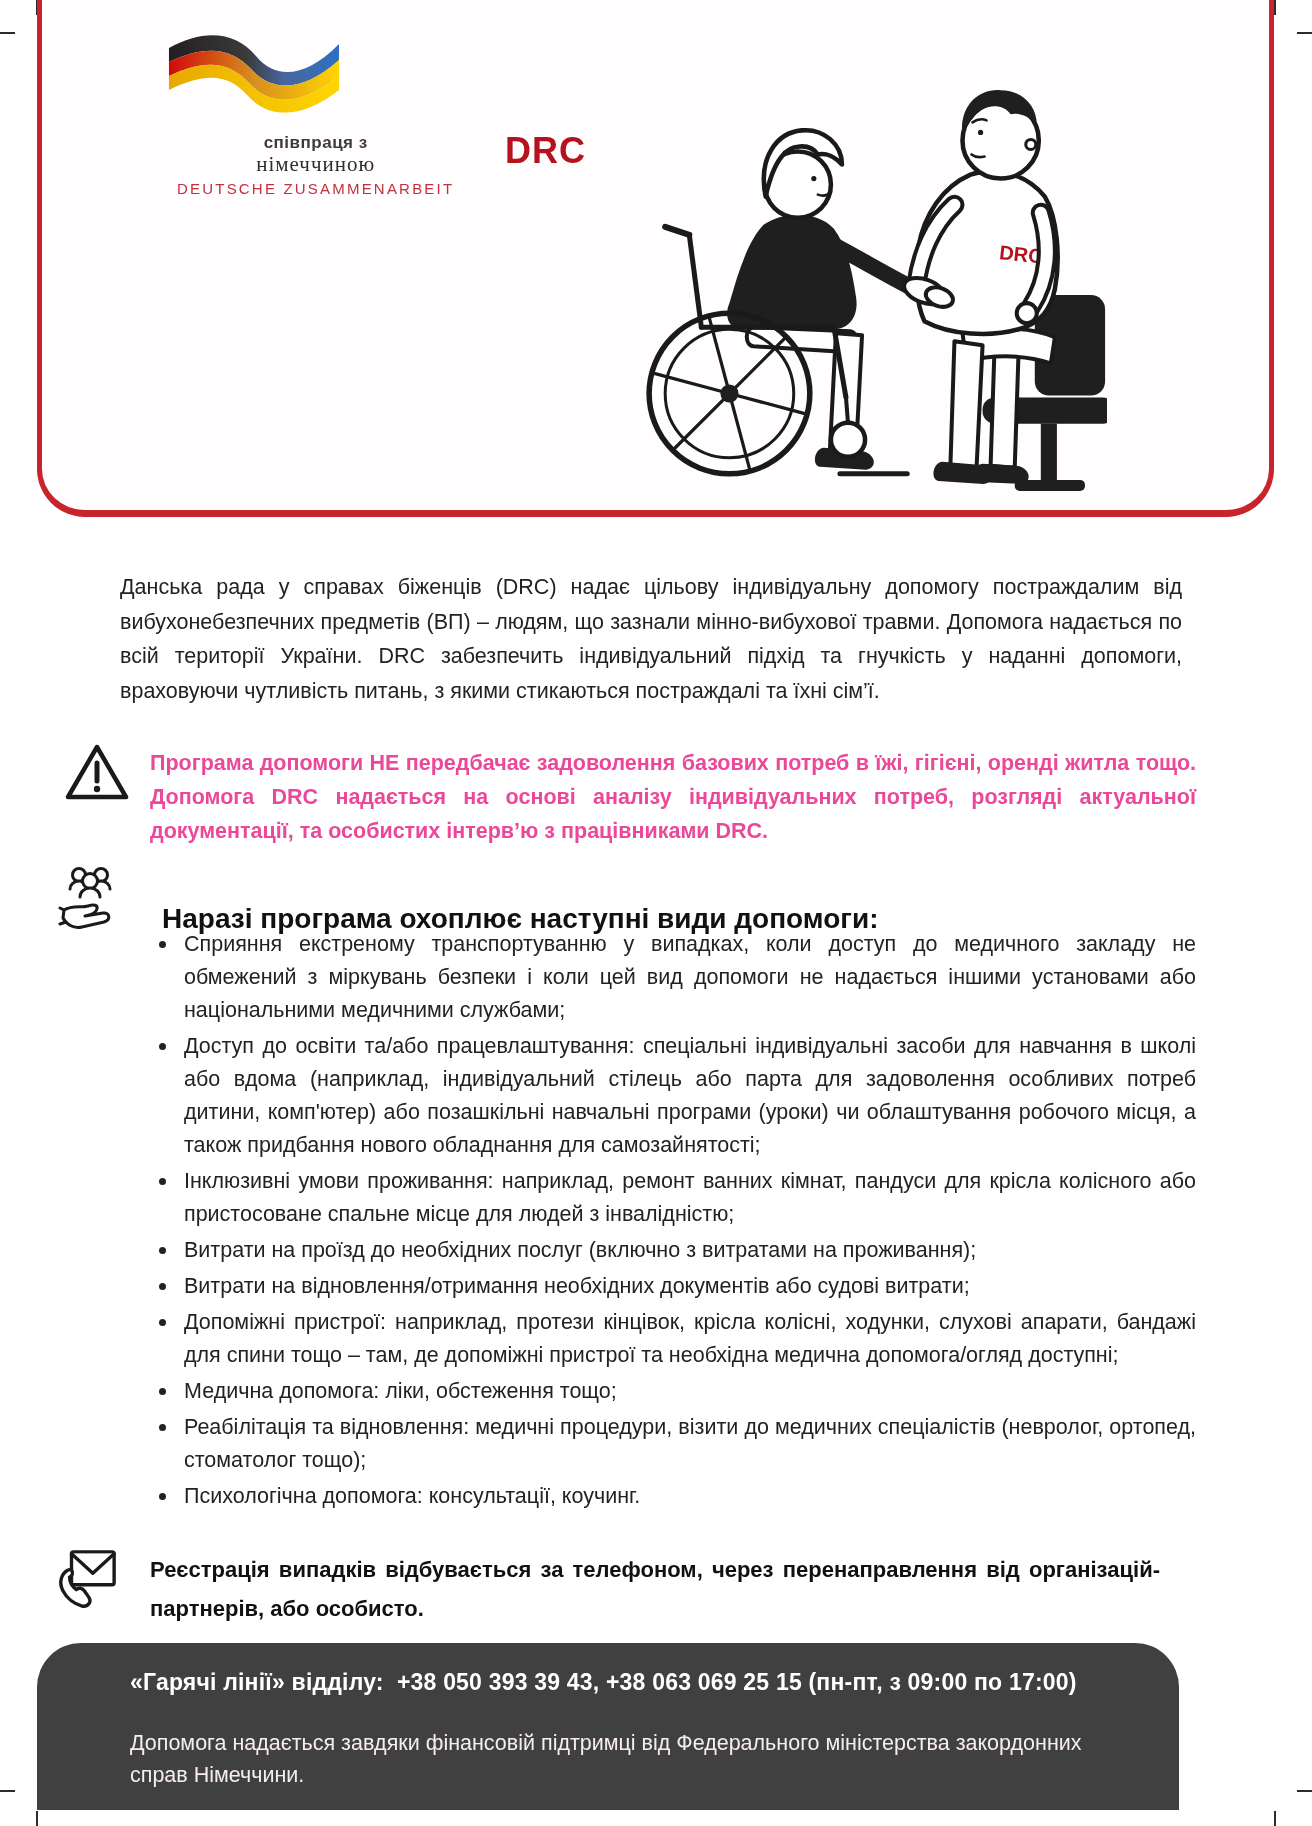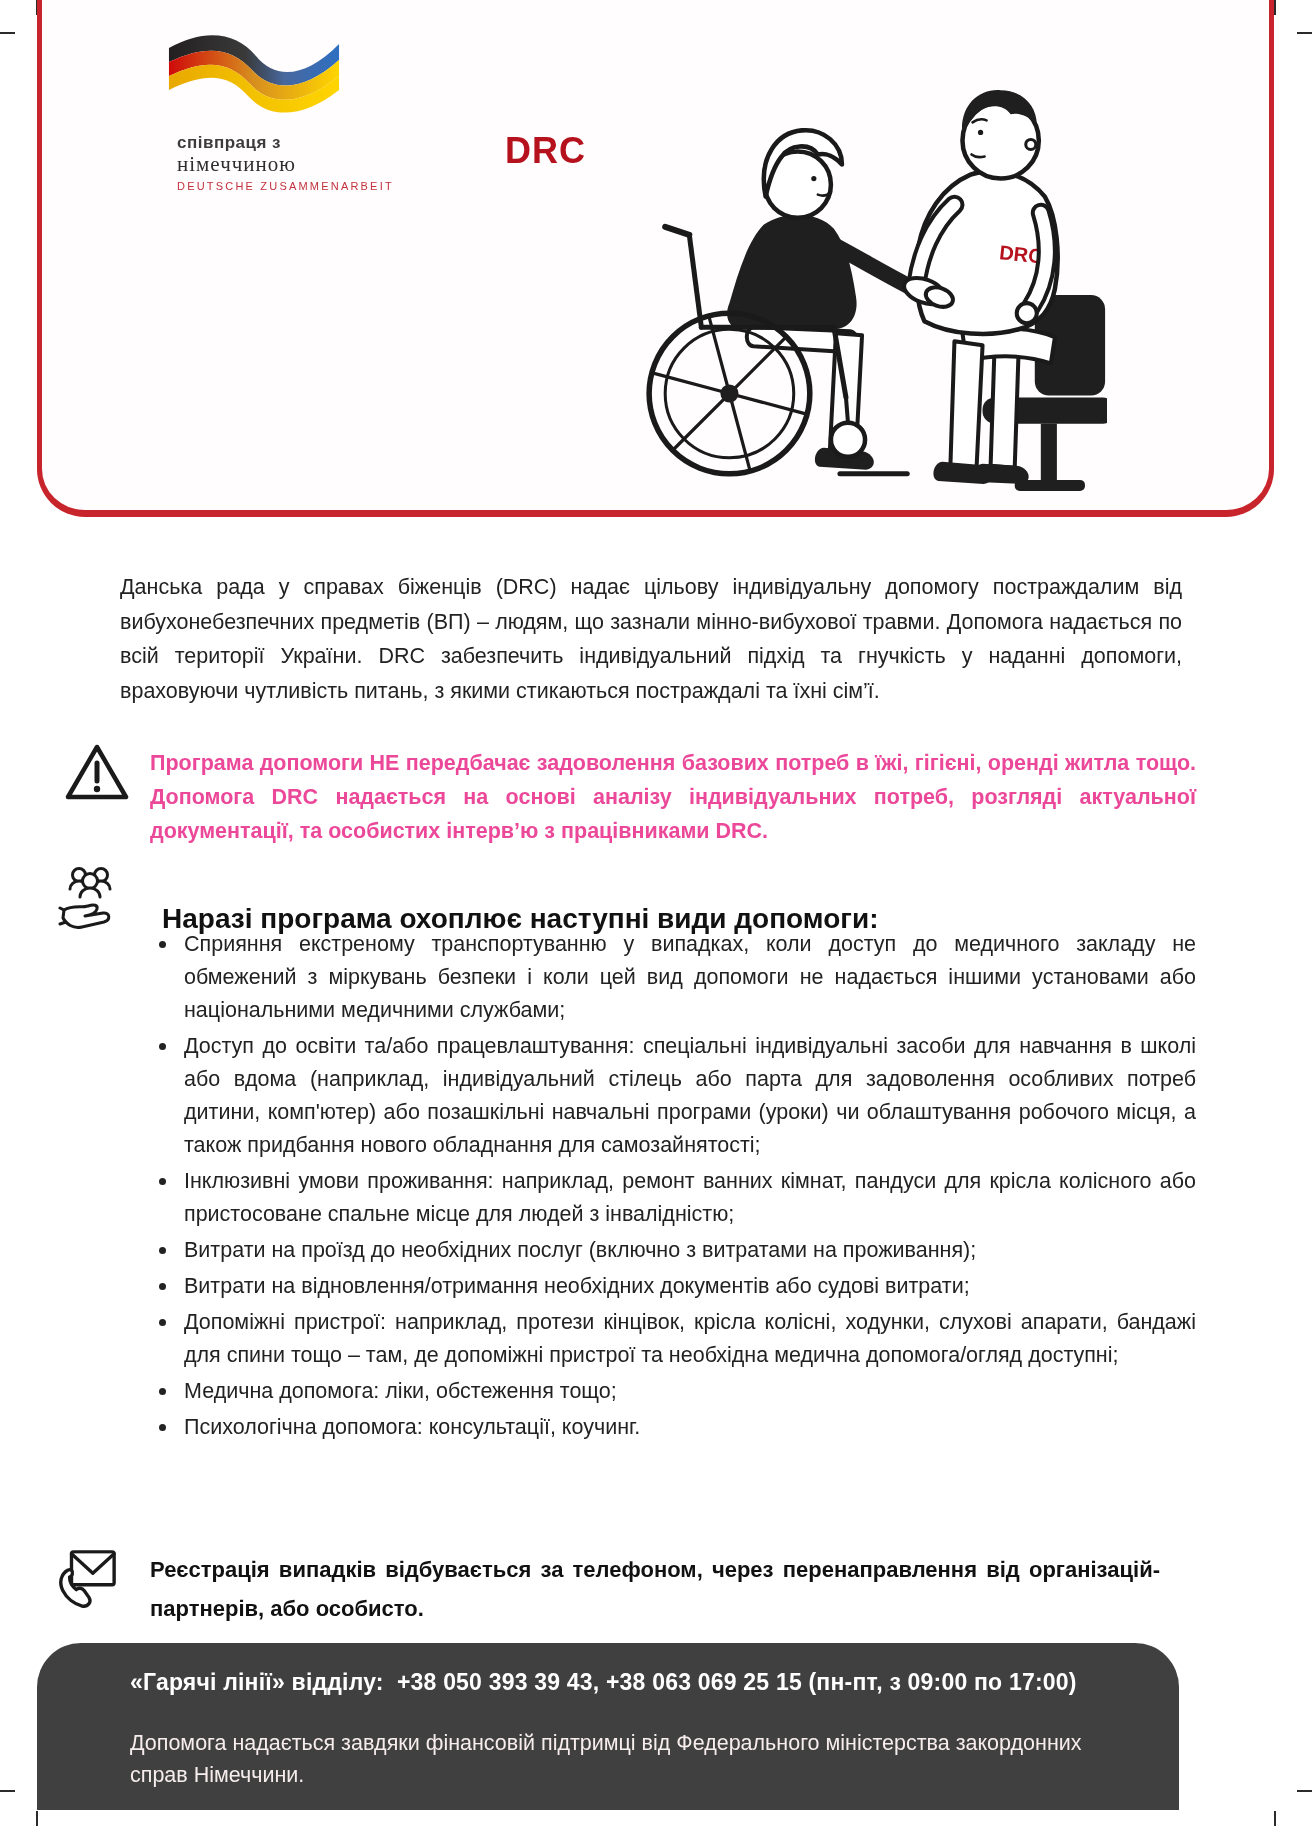--- a/index.html
+++ b/index.html
@@ -12,26 +12,27 @@
   .crop{position:absolute;background:#2b2b2b;}
   .crop.h{width:15px;height:2px;}
   .crop.v{width:2px;height:15px;}
 
   
   .card{
     position:absolute;left:37px;top:0;width:1237px;height:517px;
     box-sizing:border-box;background:#fffdfd;
     border-left:5px solid #c7242b;border-right:5px solid #c7242b;border-bottom:7px solid #c7242b;
     border-radius:0 0 48px 48px;
+    text-align:center;
   }
   .coop-ribbon{position:absolute;left:123px;top:26px;width:178px;height:96px;}
   .coop-text{position:absolute;left:135px;top:134px;line-height:1;}
   .coop-line1{font-size:17px;font-weight:bold;color:#3c3c3c;letter-spacing:.5px;}
   .coop-line2{font-family:"Liberation Serif","DejaVu Serif",serif;font-size:21px;color:#2e2e2e;letter-spacing:1px;margin-top:3px;}
-  .coop-line3{font-size:11px;color:#c2303c;letter-spacing:2.2px;margin-top:6px;}
+  .coop-line3{font-size:15px;color:#c2303c;letter-spacing:2.2px;margin-top:6px;}
   .drc-logo{
     position:absolute;left:463px;top:130px;font-size:36px;font-weight:bold;
     color:#b5121e;letter-spacing:1px;
   }
   .title{
     position:absolute;left:113px;top:196px;width:490px;margin:0;
     font-size:46px;line-height:59px;font-weight:bold;letter-spacing:-0.5px;color:#111;
   }
   .illustration{position:absolute;left:555px;top:44px;width:510px;height:462px;}
 
@@ -212,20 +213,21 @@
   <h2 class="program-heading">Наразі програма охоплює наступні види допомоги:</h2>
 
   <ul class="bullets">
     <li>Сприяння екстреному транспортуванню у випадках, коли доступ до медичного закладу не обмежений з міркувань безпеки і коли цей вид допомоги не надається іншими установами або національними медичними службами;</li>
     <li>Доступ до освіти та/або працевлаштування: спеціальні індивідуальні засоби для навчання в школі або вдома (наприклад, індивідуальний стілець або парта для задоволення особливих потреб дитини, комп'ютер) або позашкільні навчальні програми (уроки) чи облаштування робочого місця, а також придбання нового обладнання для самозайнятості;</li>
     <li>Інклюзивні умови проживання: наприклад, ремонт ванних кімнат, пандуси для крісла колісного або пристосоване спальне місце для людей з інвалідністю;</li>
     <li>Витрати на проїзд до необхідних послуг (включно з витратами на проживання);</li>
     <li>Витрати на відновлення/отримання необхідних документів або судові витрати;</li>
     <li>Допоміжні пристрої: наприклад, протези кінцівок, крісла колісні, ходунки, слухові апарати, бандажі для спини тощо – там, де допоміжні пристрої та необхідна медична допомога/огляд доступні;</li>
     <li>Медична допомога: ліки, обстеження тощо;</li>
+    <li>Реабілітація та відновлення: медичні процедури, візити до медичних спеціалістів (невролог, ортопед, стоматолог тощо);</li>
     <li>Психологічна допомога: консультації, коучинг.</li>
   </ul>
 
   <svg class="icon-abs" style="left:56px;top:1543px;width:62px;height:70px;" viewBox="0 0 64 64">
     <g fill="#fff" stroke="#1a1a1a" stroke-width="3.5" stroke-linecap="round" stroke-linejoin="round">
       <rect x="16" y="5" width="44" height="34" rx="2"></rect>
       <path d="M16,7 L38,27 L60,7"></path>
       <path d="M12,24 C5,28 3,37 7,45 C11,53 19,59 27,61 C33,62 37,57 34,52 L29,45 C27,42 23,42 21,44 C17,41 14,36 14,31 C17,30 18,26 16,24 C15,23 13,23.5 12,24 Z"></path>
     </g>
   </svg>

